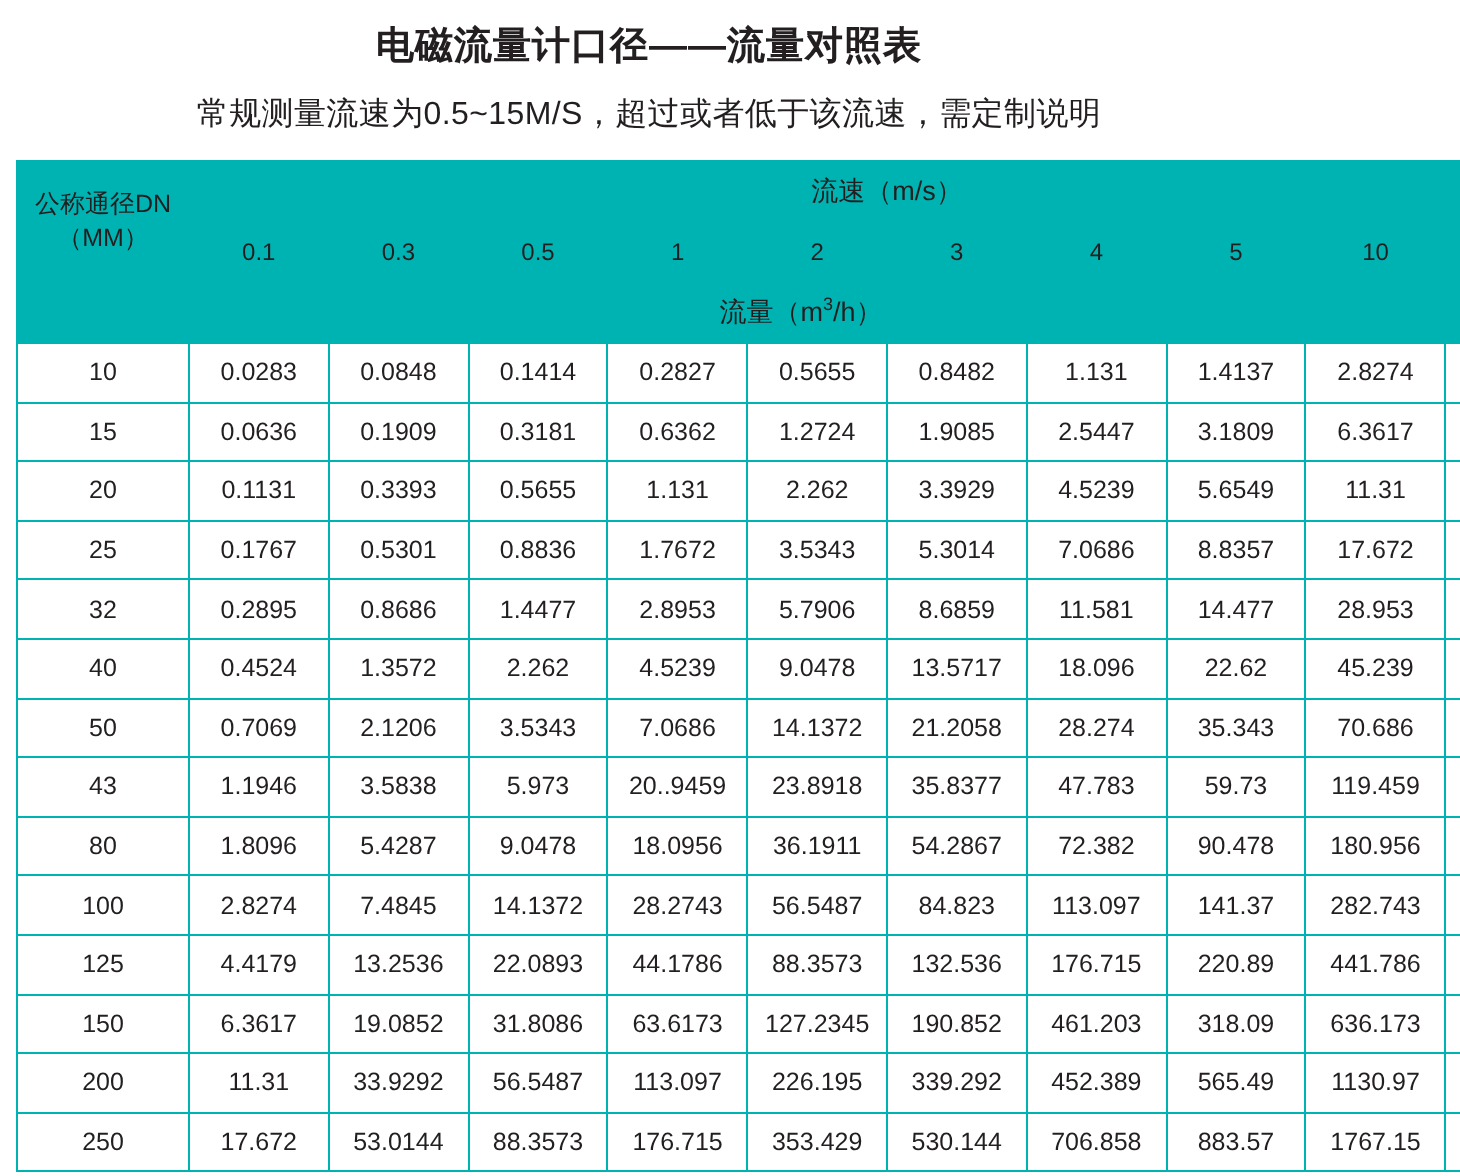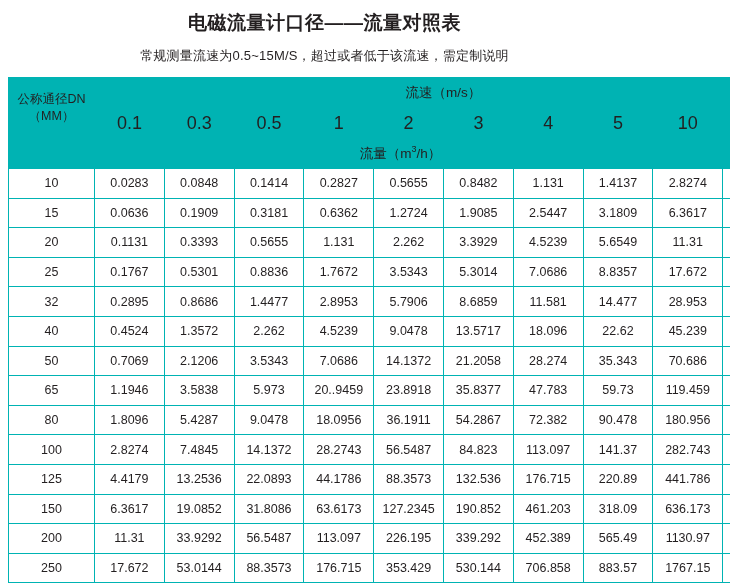--- a/index.html
+++ b/index.html
@@ -22,21 +22,21 @@
   .title {
     text-align: center;
     font-size: 19px;
     font-weight: bold;
     color: #231f20;
     padding-top: 10px;
     letter-spacing: 0.5px;
   }
   .subtitle {
     text-align: center;
-    font-size: 13px;
+    font-size: 16px;
     color: #231f20;
     padding-top: 11px;
     padding-bottom: 12px;
     letter-spacing: 0.2px;
   }
   table.spec {
     border-collapse: collapse;
     width: 714px;
     margin: 0 auto;
     table-layout: fixed;
@@ -58,21 +58,21 @@
     font-size: 12.5px;
     line-height: 1.35;
     padding: 4px 2px;
     margin-top: 27px;
   }
   .hdr-speed {
     font-size: 13.5px;
     height: 28px;
   }
   .hdr-num {
-    font-size: 18px;
+    font-size: 12px;
     height: 26px;
   }
   .hdr-flow {
     font-size: 13.5px;
     height: 28px;
   }
   tbody td {
     height: 26.6px;
     font-size: 12.5px;
   }
@@ -220,21 +220,21 @@
         <td>3.5343</td>
         <td>7.0686</td>
         <td>14.1372</td>
         <td>21.2058</td>
         <td>28.274</td>
         <td>35.343</td>
         <td>70.686</td>
         <td>106.03</td>
       </tr>
       <tr>
-        <td class="dn">65</td>
+        <td class="dn">43</td>
         <td>1.1946</td>
         <td>3.5838</td>
         <td>5.973</td>
         <td>20..9459</td>
         <td>23.8918</td>
         <td>35.8377</td>
         <td>47.783</td>
         <td>59.73</td>
         <td>119.459</td>
         <td>179.19</td>

